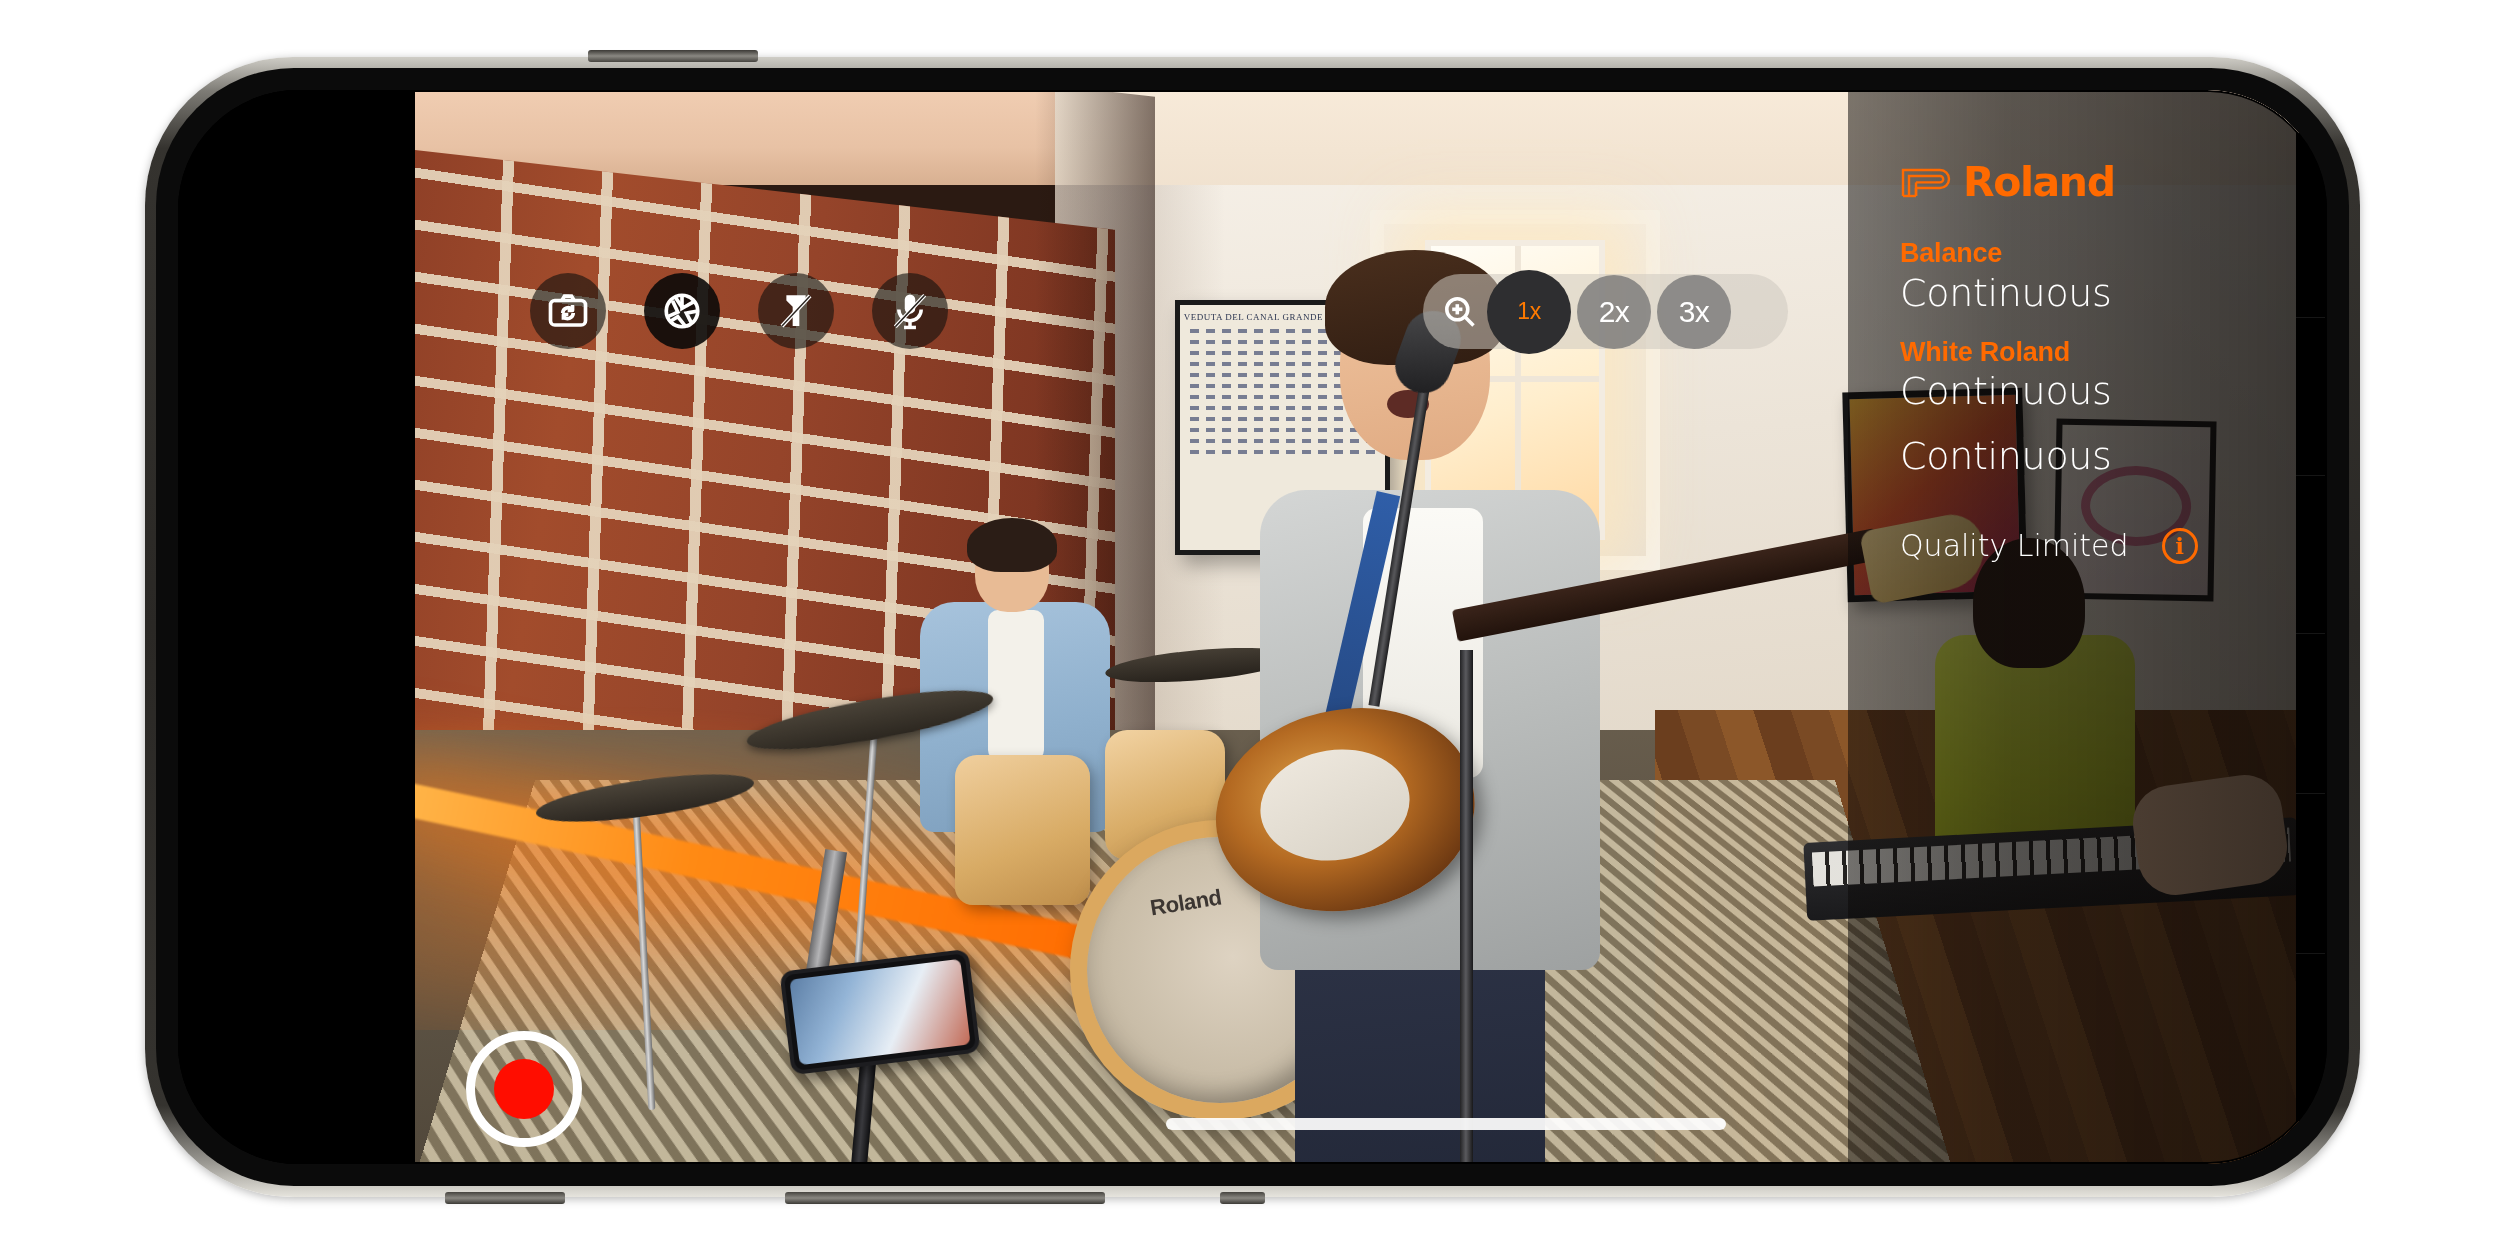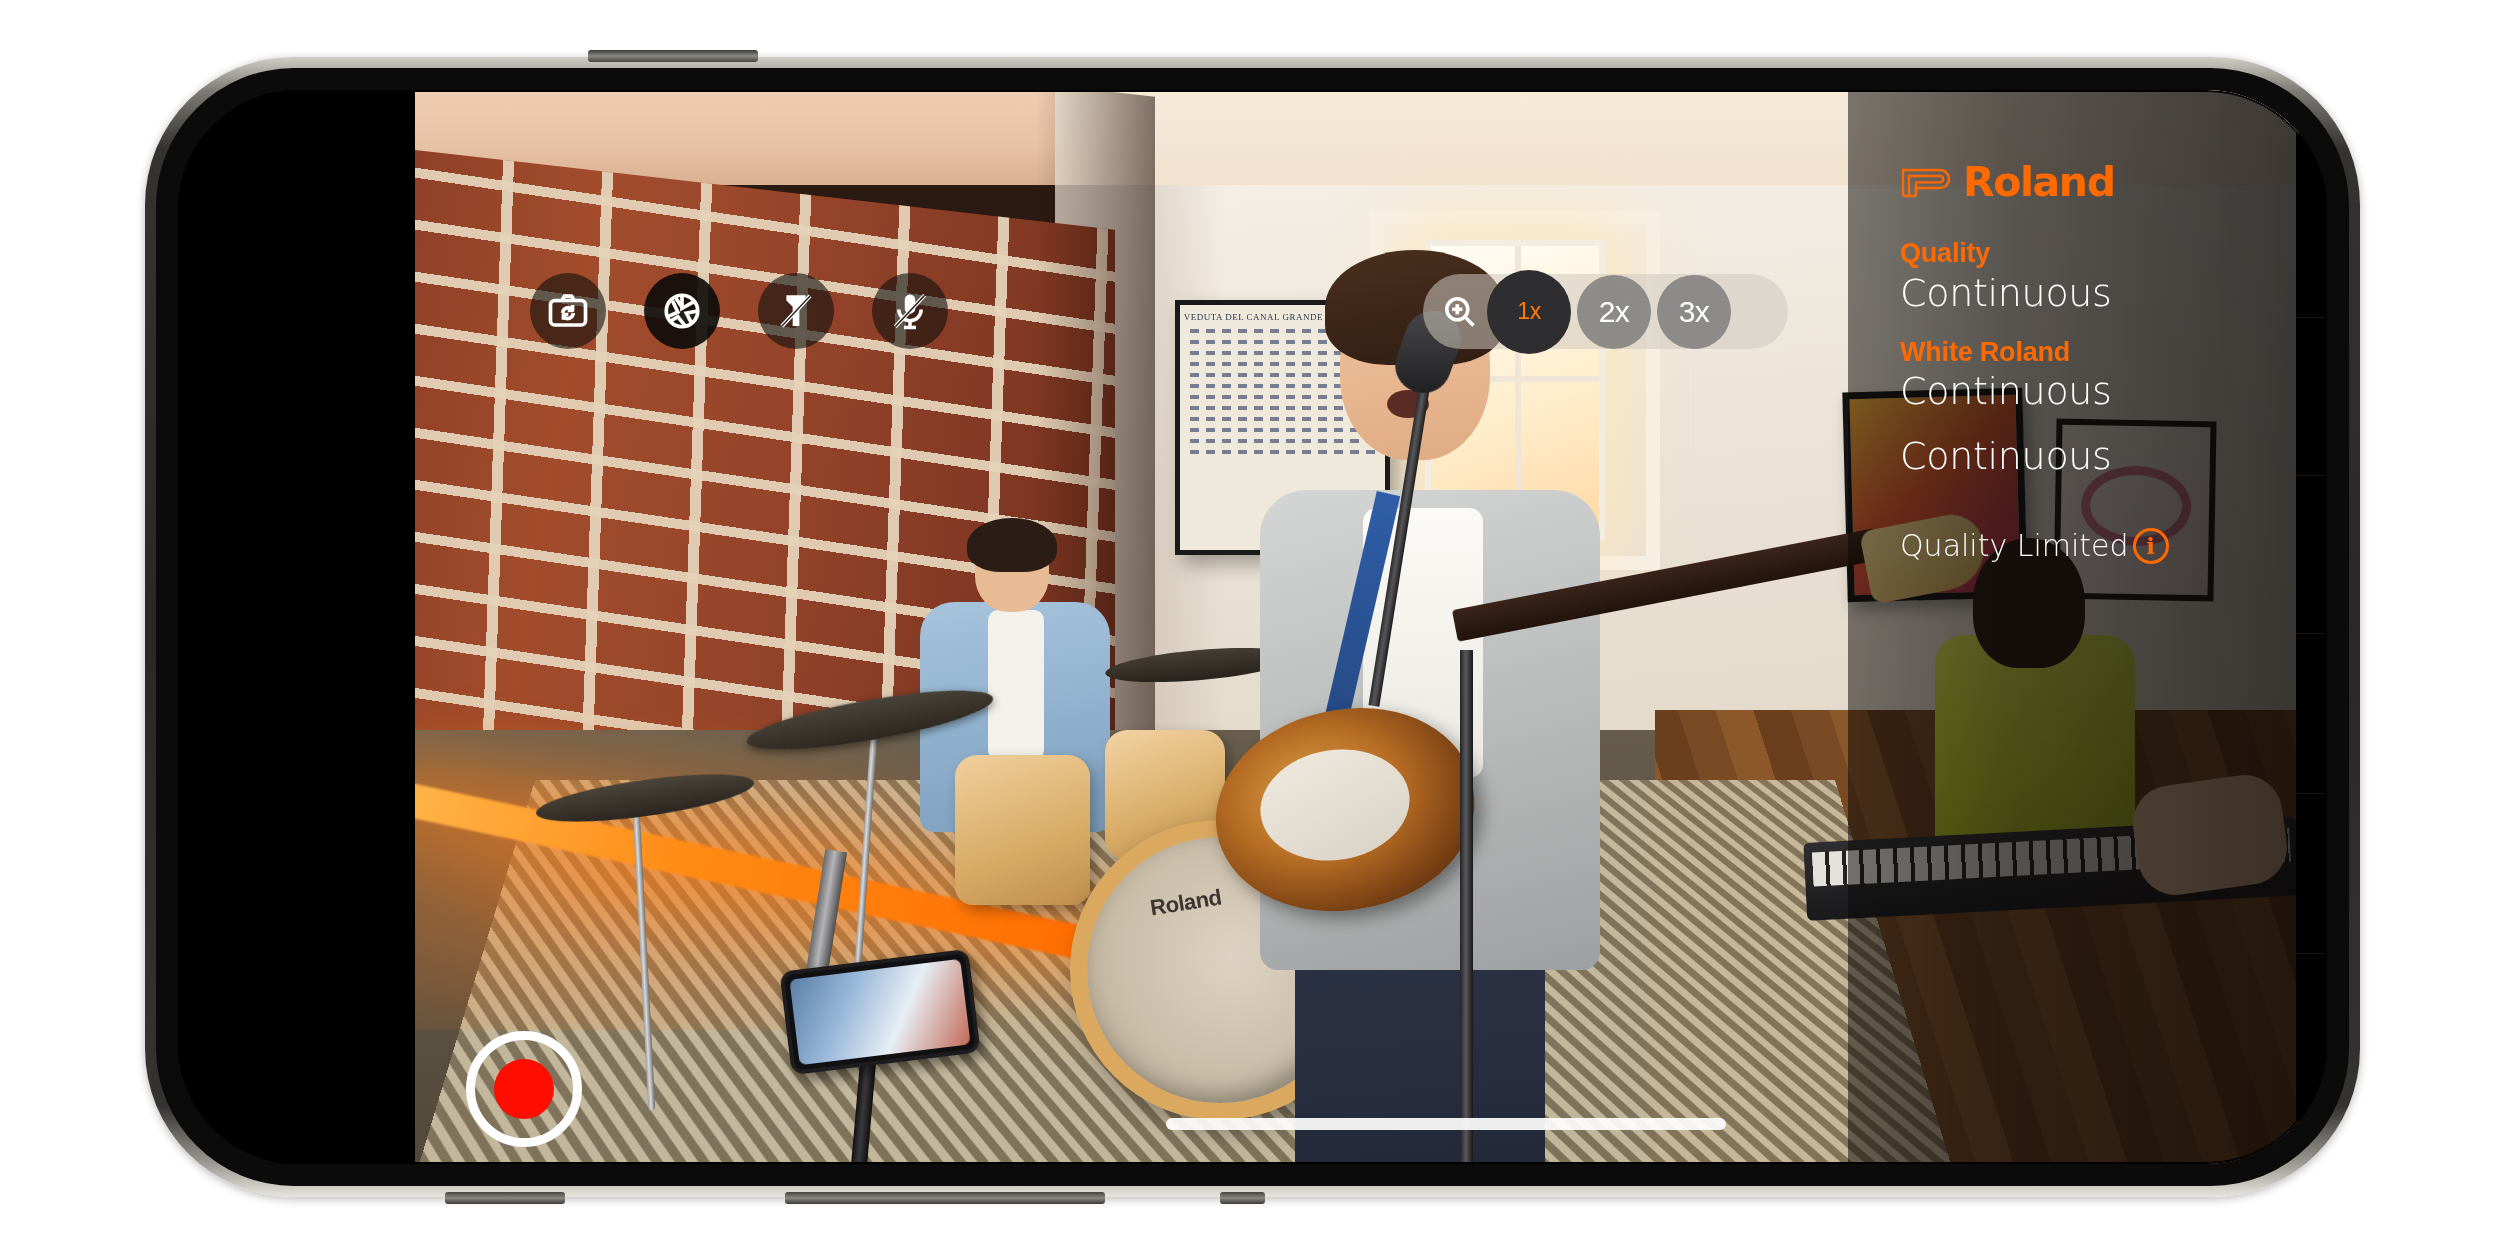--- a/index.html
+++ b/index.html
@@ -323,21 +323,21 @@
     font-family:"DejaVu Sans", sans-serif; line-height:1; }
 
   .set-group { margin-bottom:19px; }
   .set-label { color:#ff6a00; font-size:27px; font-weight:bold; letter-spacing:-.2px; line-height:1.22; }
   .set-value { color:#fff; font-size:38px; font-weight:300; letter-spacing:-.3px; line-height:1.2; margin-top:1px;
     font-family:"DejaVu Sans", sans-serif; }
 
   .stats { margin-top:48px; }
   .stat-line { color:#f2f0ee; font-size:29px; line-height:1.33; font-weight:300;
     font-family:"DejaVu Sans", sans-serif; letter-spacing:-.2px;}
-  .quality-row { display:flex; align-items:center; gap:4px; margin-top:24px; }
+  .quality-row { display:flex; align-items:center; gap:33px; margin-top:24px; }
   .quality-text { color:#fff; font-size:30px; font-weight:300; font-family:"DejaVu Sans", sans-serif; }
   .info-ic { width:36px; height:36px; border-radius:50%; border:3px solid #ff6a00;
      display:flex; align-items:center; justify-content:center; color:#ff6a00; font-size:23px;
      font-weight:bold; font-family:"DejaVu Serif", serif; }
 
   
   .lock-col {
     position:absolute; left:2118px; top:0; right:0; height:100%;
     background:#000; z-index:63;
   }
@@ -470,21 +470,21 @@
                   <path d="M9 30 L9 10 L40 10 a3.2 3.2 0 0 1 0 6.4 L16 16.4"></path>
                   <path d="M16 22 L16 30"></path>
                   <path d="M16 16.4 L16 30"></path>
                   <path d="M3 30 L16 30"></path>
                 </g>
               </svg>
               <div class="roland-word">Roland</div>
             </div>
 
             <div class="set-group">
-              <div class="set-label">Quality</div>
+              <div class="set-label">Balance</div>
               <div class="set-value">Continuous</div>
             </div>
 
             <div class="set-group">
               <div class="set-label">White Roland</div>
               <div class="set-value">Continuous</div>
             </div>
 
             <div class="set-group">
               <div class="set-value">Continuous</div>

